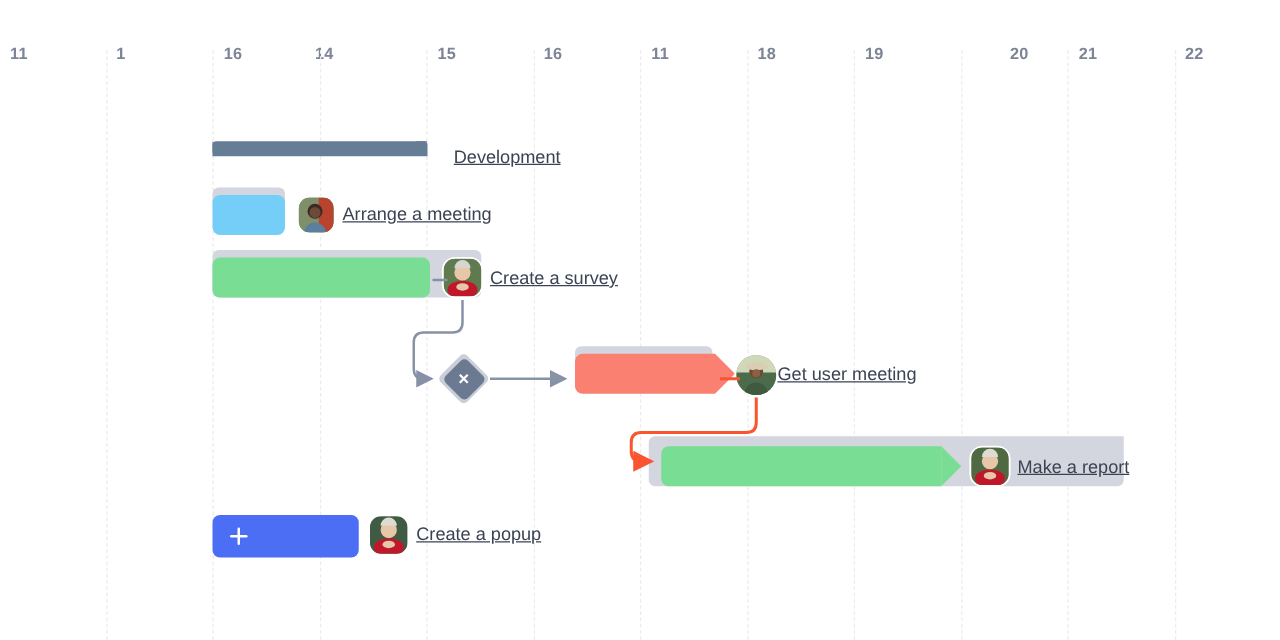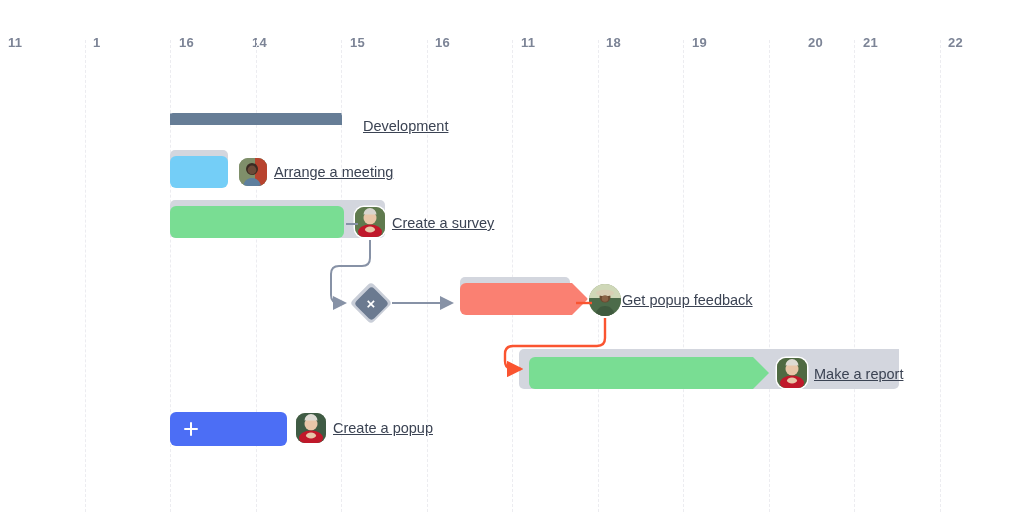--- a/index.html
+++ b/index.html
@@ -256,21 +256,21 @@
     <div class="avatar circle" style="left:589px; top:7px; width:32px; height:32px">
       <svg width="32" height="32" viewBox="0 0 32 32" aria-hidden="true">
         <rect width="32" height="32" fill="#cfd8b8"></rect>
         <rect x="0" y="14" width="32" height="18" fill="#4c6b4a"></rect>
         <circle cx="16" cy="13" r="5.5" fill="#6b4a30"></circle>
         <ellipse cx="16" cy="9" rx="9" ry="3.2" fill="#d9cdb4"></ellipse>
         <path d="M6 32c1.5-7 5-10 10-10s8.5 3 10 10z" fill="#3f5a3e"></path>
         <circle cx="16" cy="14.5" r="3.2" fill="#8a6145"></circle>
       </svg>
     </div>
-    <div class="caption" style="left:622px; top:14px">Get popup feedback</div>
+    <div class="caption" style="left:622px; top:14px">Get user meeting</div>
   </div>
 
   <div class="row" style="top:410px; height:40px">
     <div class="fill accent" style="left:170px; top:2px; width:117px; height:34px">
       <span class="plus-icon"></span>
     </div>
     <div class="avatar square" style="left:296px; top:3px; width:30px; height:30px">
       <svg width="30" height="30" viewBox="0 0 30 30" aria-hidden="true">
         <rect width="30" height="30" fill="#3f5b44"></rect>
         <circle cx="15" cy="11" r="6.5" fill="#e8c6a8"></circle>

